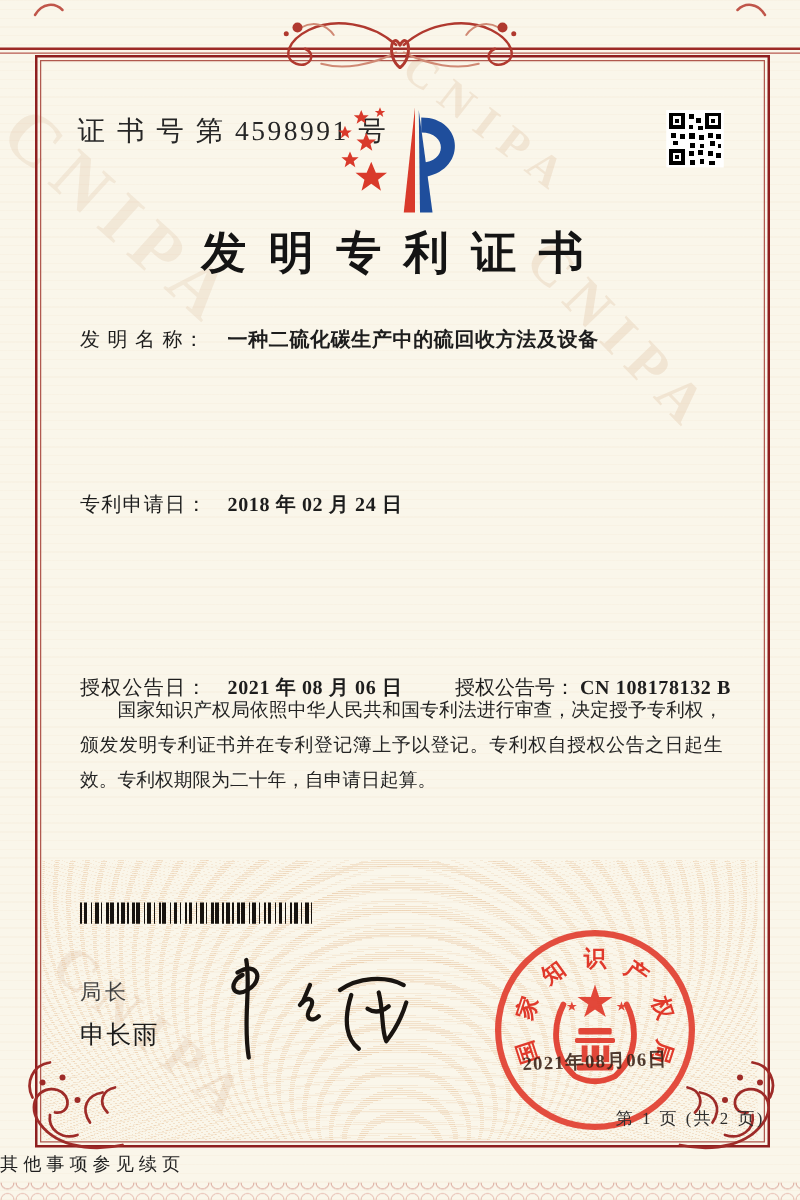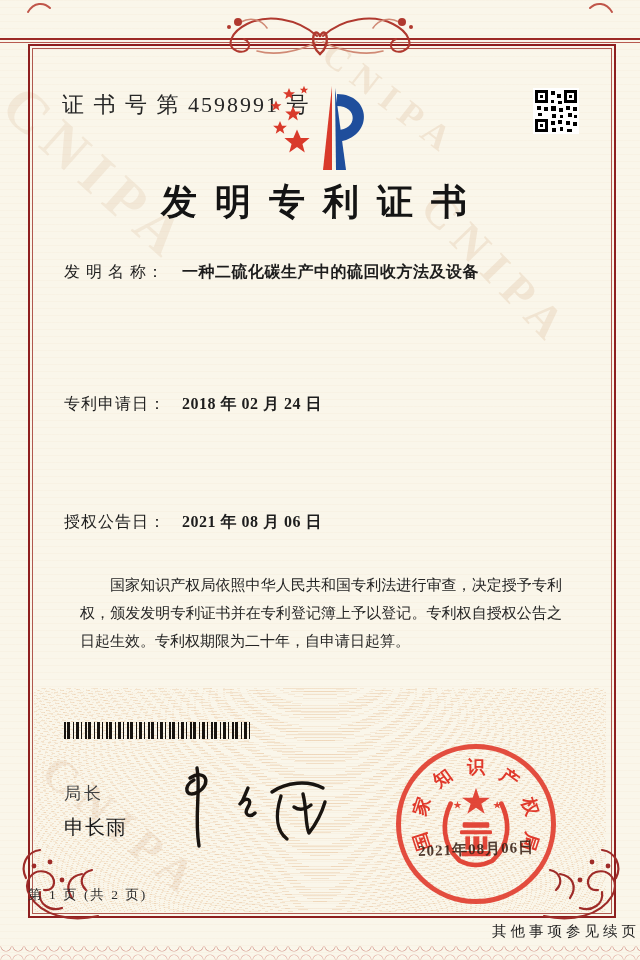--- a/index.html
+++ b/index.html
@@ -37,26 +37,26 @@
   .logo{position:absolute;left:266px;top:84px;z-index:4;}
   .qr{position:absolute;left:533px;top:88px;z-index:4;}
   .title{position:absolute;left:28px;top:178px;width:584px;text-align:center;
          font-size:36px;font-weight:bold;color:#141414;letter-spacing:18px;
          padding-left:6px;box-sizing:border-box;z-index:4;}
   
   .frow{position:absolute;left:64px;font-size:16px;color:#1d1d1d;white-space:nowrap;z-index:4;}
   .flabel{display:inline-block;min-width:114px;letter-spacing:1px;}
   .fval{margin-left:4px;letter-spacing:.5px;font-weight:bold;}
   .r1{top:262px}.r2{top:306px}.r3{top:350px}.r4{top:394px}
-  .r5{top:437px}.r6{top:481px}.r7{top:512px}
+  .r5{top:437px}.r6{top:481px}.r7{top:540px}
   .fcol2{position:absolute;left:300px;top:0;}
   
   .body-text{position:absolute;left:64px;top:556px;width:514px;z-index:4;
     font-size:15px;line-height:1.85;color:#242424;text-align:justify;}
-  .body-text p{margin:16px;text-indent:2em;font-family:Liberation Serif, serif;}
+  .body-text p{margin:0;text-indent:2em;font-family:Liberation Serif, serif;}
   
   .barcode{position:absolute;left:64px;top:722px;width:186px;height:17px;z-index:4;
     background:repeating-linear-gradient(90deg,#17130f 0 2px,transparent 2px 3px,
       #17130f 3px 6px,transparent 6px 9px,#17130f 9px 10px,transparent 10px 12px,
       #17130f 12px 15px,transparent 15px 17px,#17130f 17px 18px,transparent 18px 21px);}
   
   .sig-title{position:absolute;left:64px;top:782px;font-size:17px;color:#404040;
              letter-spacing:3px;z-index:5;}
   .sig-name{position:absolute;left:64px;top:814px;font-size:20px;color:#1c1c1c;
             letter-spacing:1px;z-index:5;}
@@ -75,23 +75,23 @@
   .sc5{transform:rotate(72deg) translateY(-57px);}
   .sc6{transform:rotate(108deg) translateY(-57px);}
   .seal-date{position:absolute;left:394px;top:840px;width:164px;text-align:center;z-index:6;
     font-size:15px;font-weight:bold;color:rgba(56,32,22,.88);letter-spacing:1px;
     transform:rotate(-2deg);}
   
   .flourish{position:absolute;z-index:4;}
   .flourish.left{left:12px;top:838px;}
   .flourish.right{left:542px;top:838px;transform:scaleX(-1);}
   
-  .page-info{position:absolute;left:28px;top:886px;width:584px;text-align:left;
+  .page-info{position:absolute;left:28px;top:886px;width:584px;text-align:right;
     font-size:13.5px;color:#2e2e2e;letter-spacing:2px;z-index:6;}
-  .note{position:absolute;left:0;top:922px;width:640px;text-align:right;
+  .note{position:absolute;left:0;top:922px;width:640px;text-align:left;
     font-size:14.5px;color:#1f1f1f;letter-spacing:4px;z-index:4;}
   
   .lace{position:absolute;left:0;top:946px;width:640px;height:14px;z-index:2;opacity:.55;
     background-image:radial-gradient(circle 6px at 6px 0px,transparent 4.5px,#c26a5e 5px,transparent 6px),
                      radial-gradient(circle 6px at 6px 14px,transparent 4.5px,#d89186 5px,transparent 6px);
     background-size:12px 14px;}
 </style>
 </head>
 <body>
 
@@ -198,20 +198,23 @@
   <div class="title">发明专利证书</div>
 
   <div class="frow r1">
     <span class="flabel">发 明 名 称：</span><span class="fval">一种二硫化碳生产中的硫回收方法及设备</span>
   </div>
   <div class="frow r4">
     <span class="flabel">专利申请日：</span><span class="fval">2018 年 02 月 24 日</span>
   </div>
   <div class="frow r7">
     <span class="flabel">授权公告日：</span><span class="fval">2021 年 08 月 06 日</span>
+    <span class="fcol2">
+      <span>授权公告号：</span><span class="fval">CN 108178132 B</span>
+    </span>
   </div>
 
   <div class="body-text">
     <p>国家知识产权局依照中华人民共和国专利法进行审查，决定授予专利权，颁发发明专利证书并在专利登记簿上予以登记。专利权自授权公告之日起生效。专利权期限为二十年，自申请日起算。</p>
   </div>
 
   <div class="barcode"></div>
 
   <div class="sig-title">局长</div>
   <div class="sig-name">申长雨</div>

